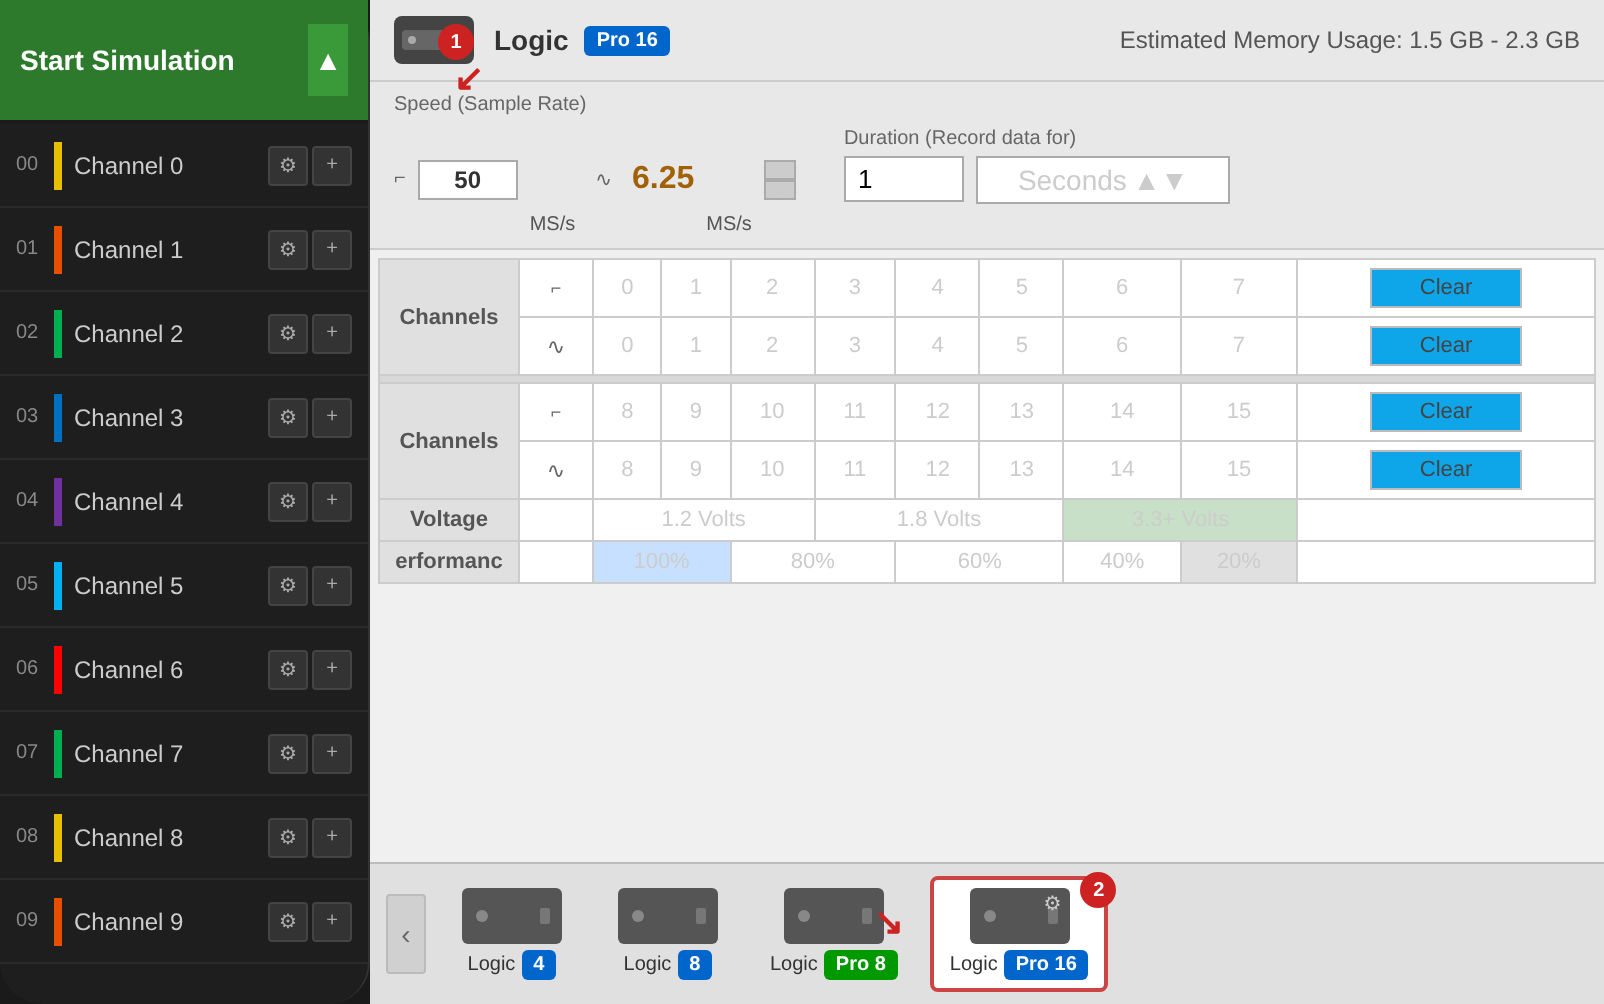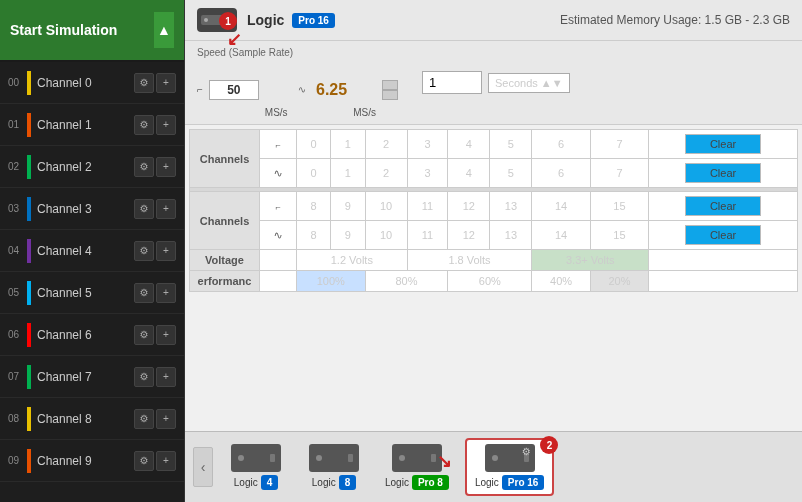--- a/index.html
+++ b/index.html
@@ -1,19 +1,19 @@
 <!DOCTYPE html>
 <html><head>
   <meta charset="utf-8">
   <style>
     * { box-sizing: border-box; margin: 0; padding: 0; }
     body { width: 802px; height: 502px; overflow: hidden; background: #1a1a1a; font-family: 'Segoe UI', Arial, sans-serif; font-size: 12px; color: #ccc; display: flex; }
 
     
-    .sidebar { width: 185px; background: #1e1e1e; border-right: 1px solid #333; display: flex; flex-direction: column; }
+    .sidebar { width: 185px; background: #1e1e1e; border-right: 1px solid #333; display: flex; flex-direction: column; border-radius: 21px; }
     .start-btn { background: #2d7a2d; color: white; font-size: 14px; font-weight: bold; padding: 12px 10px; display: flex; align-items: center; justify-content: space-between; cursor: pointer; border-bottom: 2px solid #1a1a1a; }
     .start-btn-text { flex: 1; }
     .start-btn-arrow { width: 20px; height: 36px; background: #3a9a3a; display: flex; align-items: center; justify-content: center; margin-left: 4px; }
     .channel-list { flex: 1; overflow-y: auto; }
     .channel-item { display: flex; align-items: center; padding: 6px 8px; border-bottom: 1px solid #2a2a2a; height: 42px; }
     .channel-num { color: #888; font-size: 10px; width: 14px; margin-right: 5px; }
     .channel-name { flex: 1; color: #ccc; font-size: 12px; }
     .channel-color { width: 4px; height: 24px; margin-right: 6px; }
     .ch0-color { background: #e8c000; }
     .ch1-color { background: #e85000; }
@@ -44,21 +44,21 @@
     .controls-row { background: #e8e8e8; padding: 6px 12px; display: flex; align-items: center; gap: 4px; border-bottom: 1px solid #ccc; }
     .control-group { display: flex; flex-direction: column; }
     .control-label { font-size: 10px; color: #666; margin-bottom: 3px; }
     .control-inline { display: flex; align-items: center; gap: 6px; }
     .sample-rate-box { background: #fff; border: 1px solid #aaa; padding: 2px 6px; font-size: 12px; font-weight: bold; color: #333; width: 50px; text-align: center; }
     .sample-unit { font-size: 10px; color: #555; margin-top: 46px; }
     .actual-rate { font-size: 16px; font-weight: bold; color: #a16207; }
     .stepper { display: flex; flex-direction: column; }
     .stepper-btn { width: 16px; height: 10px; background: #ccc; border: 1px solid #aaa; cursor: pointer; display: flex; align-items: center; justify-content: center; font-size: 8px; line-height: 1; }
     .duration-input { width: 60px; background: #fff; border: 1px solid #aaa; padding: 3px 6px; font-size: 13px; }
-    .duration-unit { background: #fff; border: 1px solid #aaa; padding: 3px 6px; font-size: 11px; display: flex; align-items: center; gap: 3px; cursor: pointer; }
+    .duration-unit { background: #fff; border: 1px solid #aaa; padding: 3px 20px; font-size: 14px; display: flex; align-items: center; gap: 3px; cursor: pointer; }
 
     
     .grid-section { flex: 1; padding: 4px; background: #f0f0f0; }
     .grid-table { width: 100%; border-collapse: collapse; font-size: 11px; }
     .grid-table td, .grid-table th { border: 1px solid #ccc; padding: 4px 6px; text-align: center; background: #fff; }
     .grid-table .row-label { background: #e0e0e0; color: #555; font-weight: bold; text-align: center; width: 70px; }
     .grid-table .channel-cell { cursor: pointer; }
     .clear-btn { background: #0ea5e9; border: none; padding: 3px 24px; cursor: pointer; font-size: 11px; color: #444; border: 1px solid #bbb; }
     .voltage-option { padding: 4px 10px; cursor: pointer; }
     .voltage-option.active { background: #c8e0c8; }
@@ -219,20 +219,21 @@
         <span style="font-size:10px;color:#666; margin:0 4px;">∿</span>
         <span class="actual-rate">6.25</span>
         <span class="sample-unit">MS/s</span>
         <div class="stepper">
           <div class="stepper-btn">▲</div>
           <div class="stepper-btn">▼</div>
         </div>
       </div>
     </div>
     <div class="control-group" style="margin-left:20px;">
+      <div class="control-label">Duration (Record data for)</div>
       <div class="control-inline">
         <input class="duration-input" type="text" value="1" style="">
         <div class="duration-unit">
           <span>Seconds</span>
           <span>▲▼</span>
         </div>
       </div>
     </div>
   </div>
 

